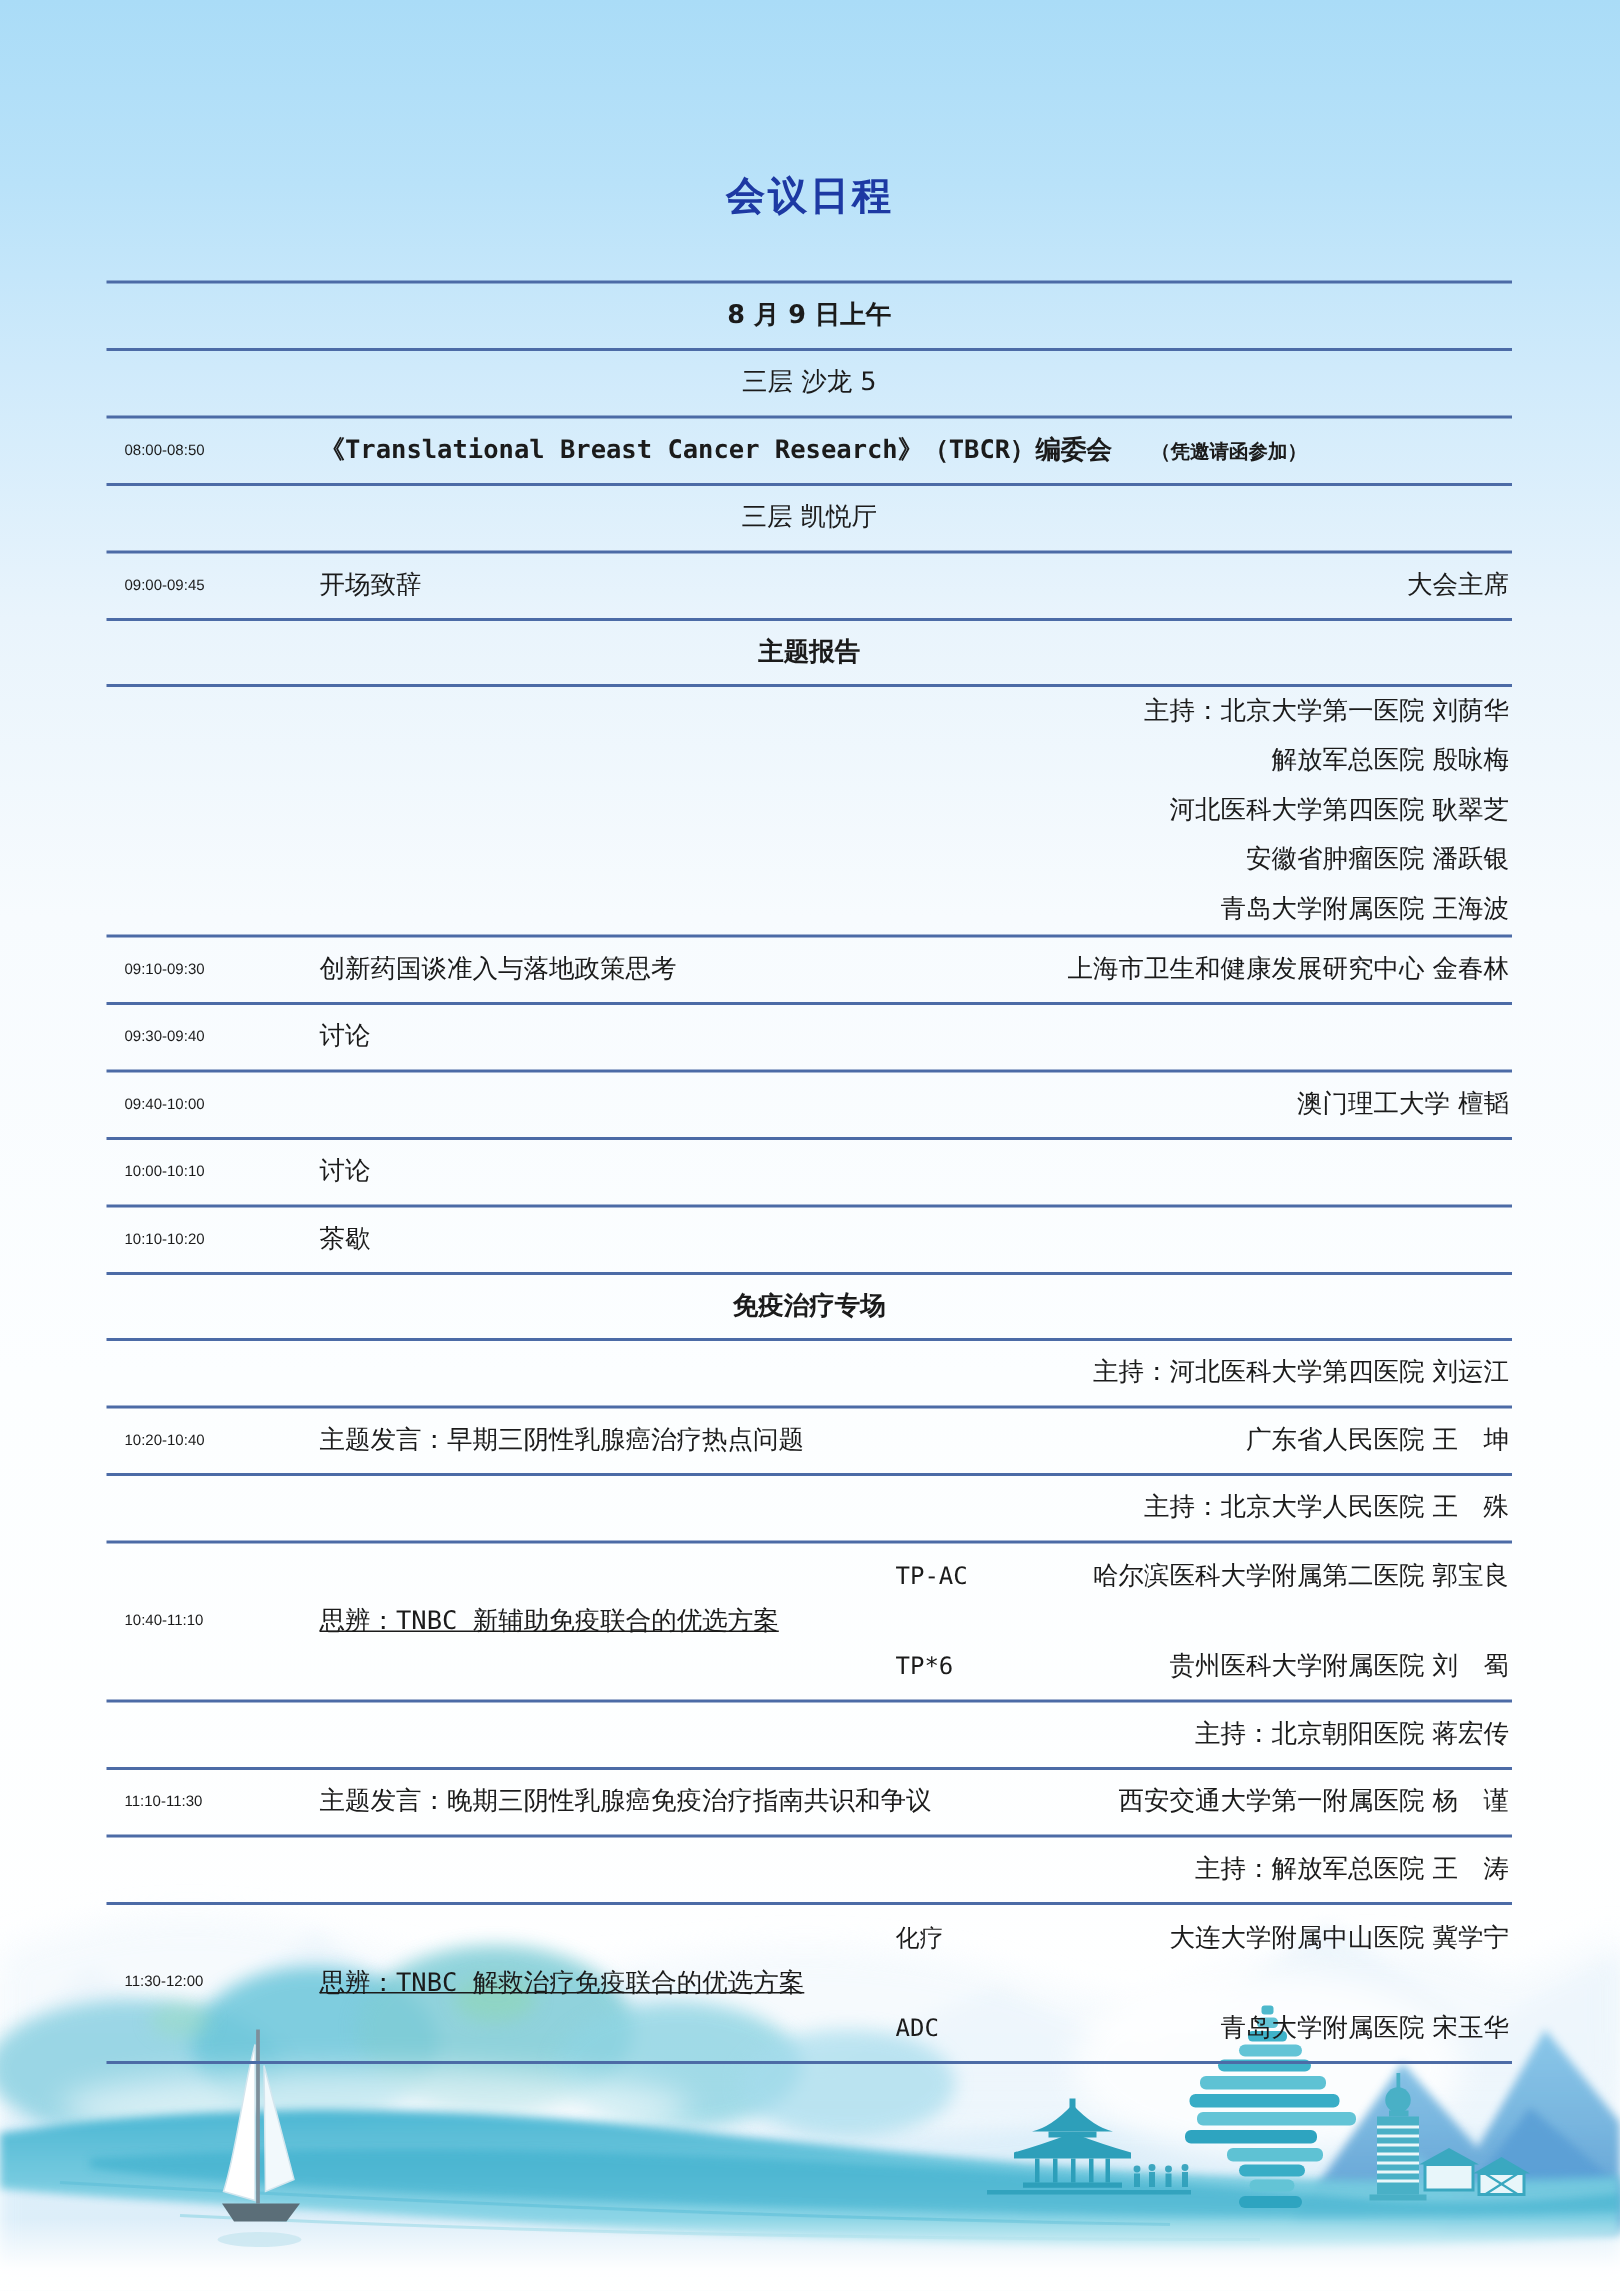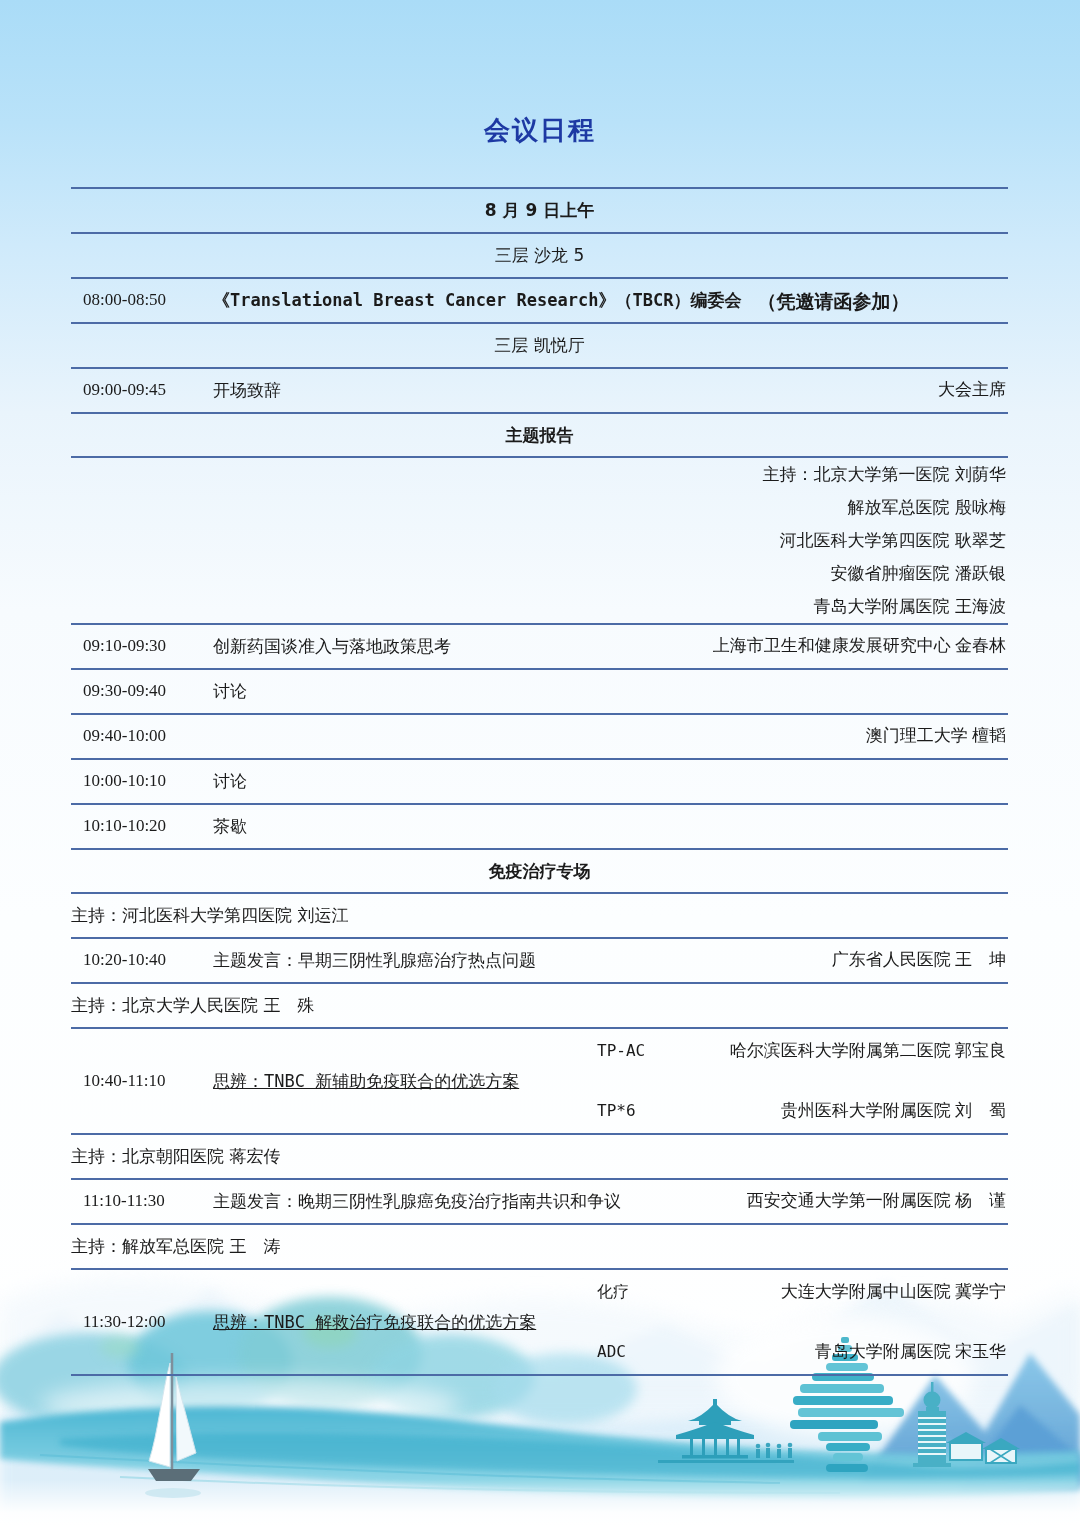--- a/index.html
+++ b/index.html
@@ -60,44 +60,43 @@
   .h44  { min-height: 44px; }
   .h88  { min-height: 88px; }
 
   .center { justify-content: center; text-align: center; }
   .bold   { font-weight: bold; }
 
   .time {
     width: 128px;
     padding-left: 12px;
     flex-shrink: 0;
-    font-family: Liberation Serif, serif;
-    font-size: 17px;
+    font-family: Liberation Sans, sans-serif;
+    font-size: 10px;
     white-space: nowrap;
   }
   .title {
     margin-left: 14px;
     font-family: "DejaVu Sans Mono", "DejaVu Sans", sans-serif;
   }
   .note {
-    font-size: 19px;
+    font-size: 13px;
     font-weight: bold;
-    margin-left: 16px;
+    margin-left: 26px;
     padding-top: 3px;
     white-space: nowrap;
   }
   .speaker {
     margin-left: auto;
     padding-right: 2px;
     text-align: center;
     white-space: nowrap;
-    font-family: Liberation Serif, serif;
-  }
-
-  .mod { }
+  }
+
+  .mod { justify-content: flex-end; }
   .mod .mtext { text-align: right; padding-right: 2px; }
 
   .mods {
     display: block;
     min-height: 165px;
     text-align: right;
   }
   .mods .mline { line-height: 33px; padding-right: 2px; }
 
   .debate .title { width: 358px; flex-shrink: 0; text-decoration: underline; }

